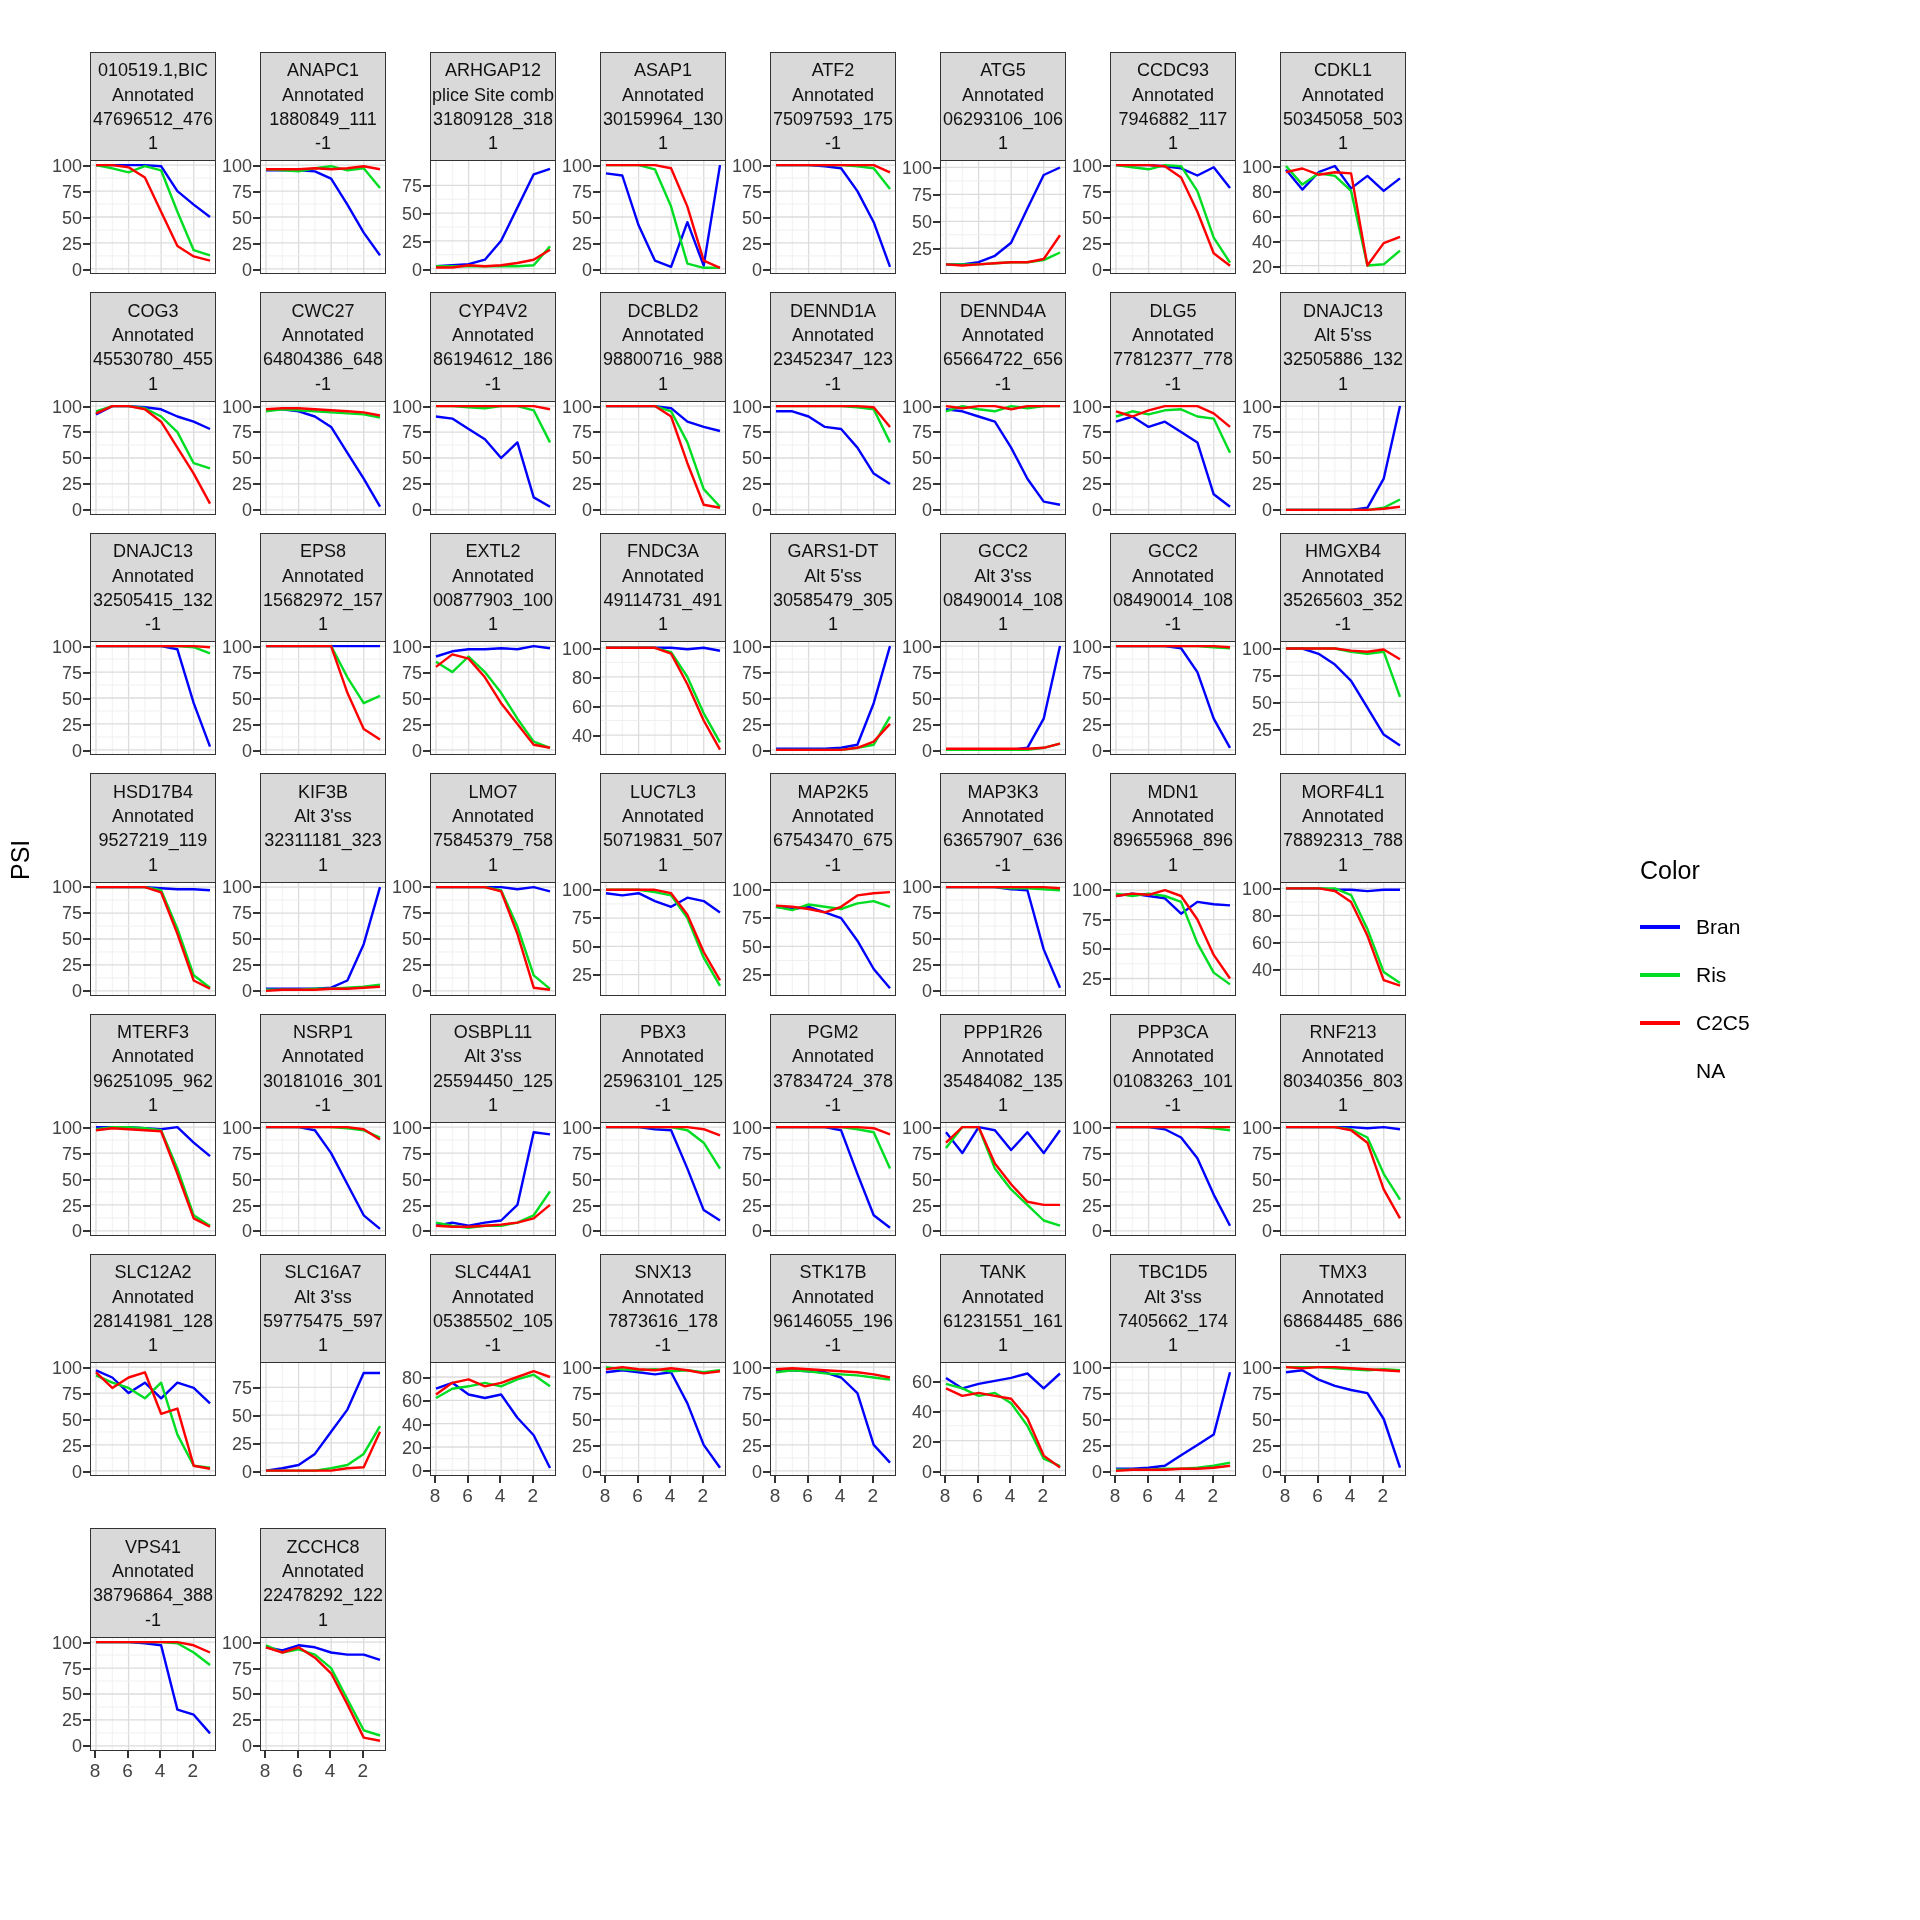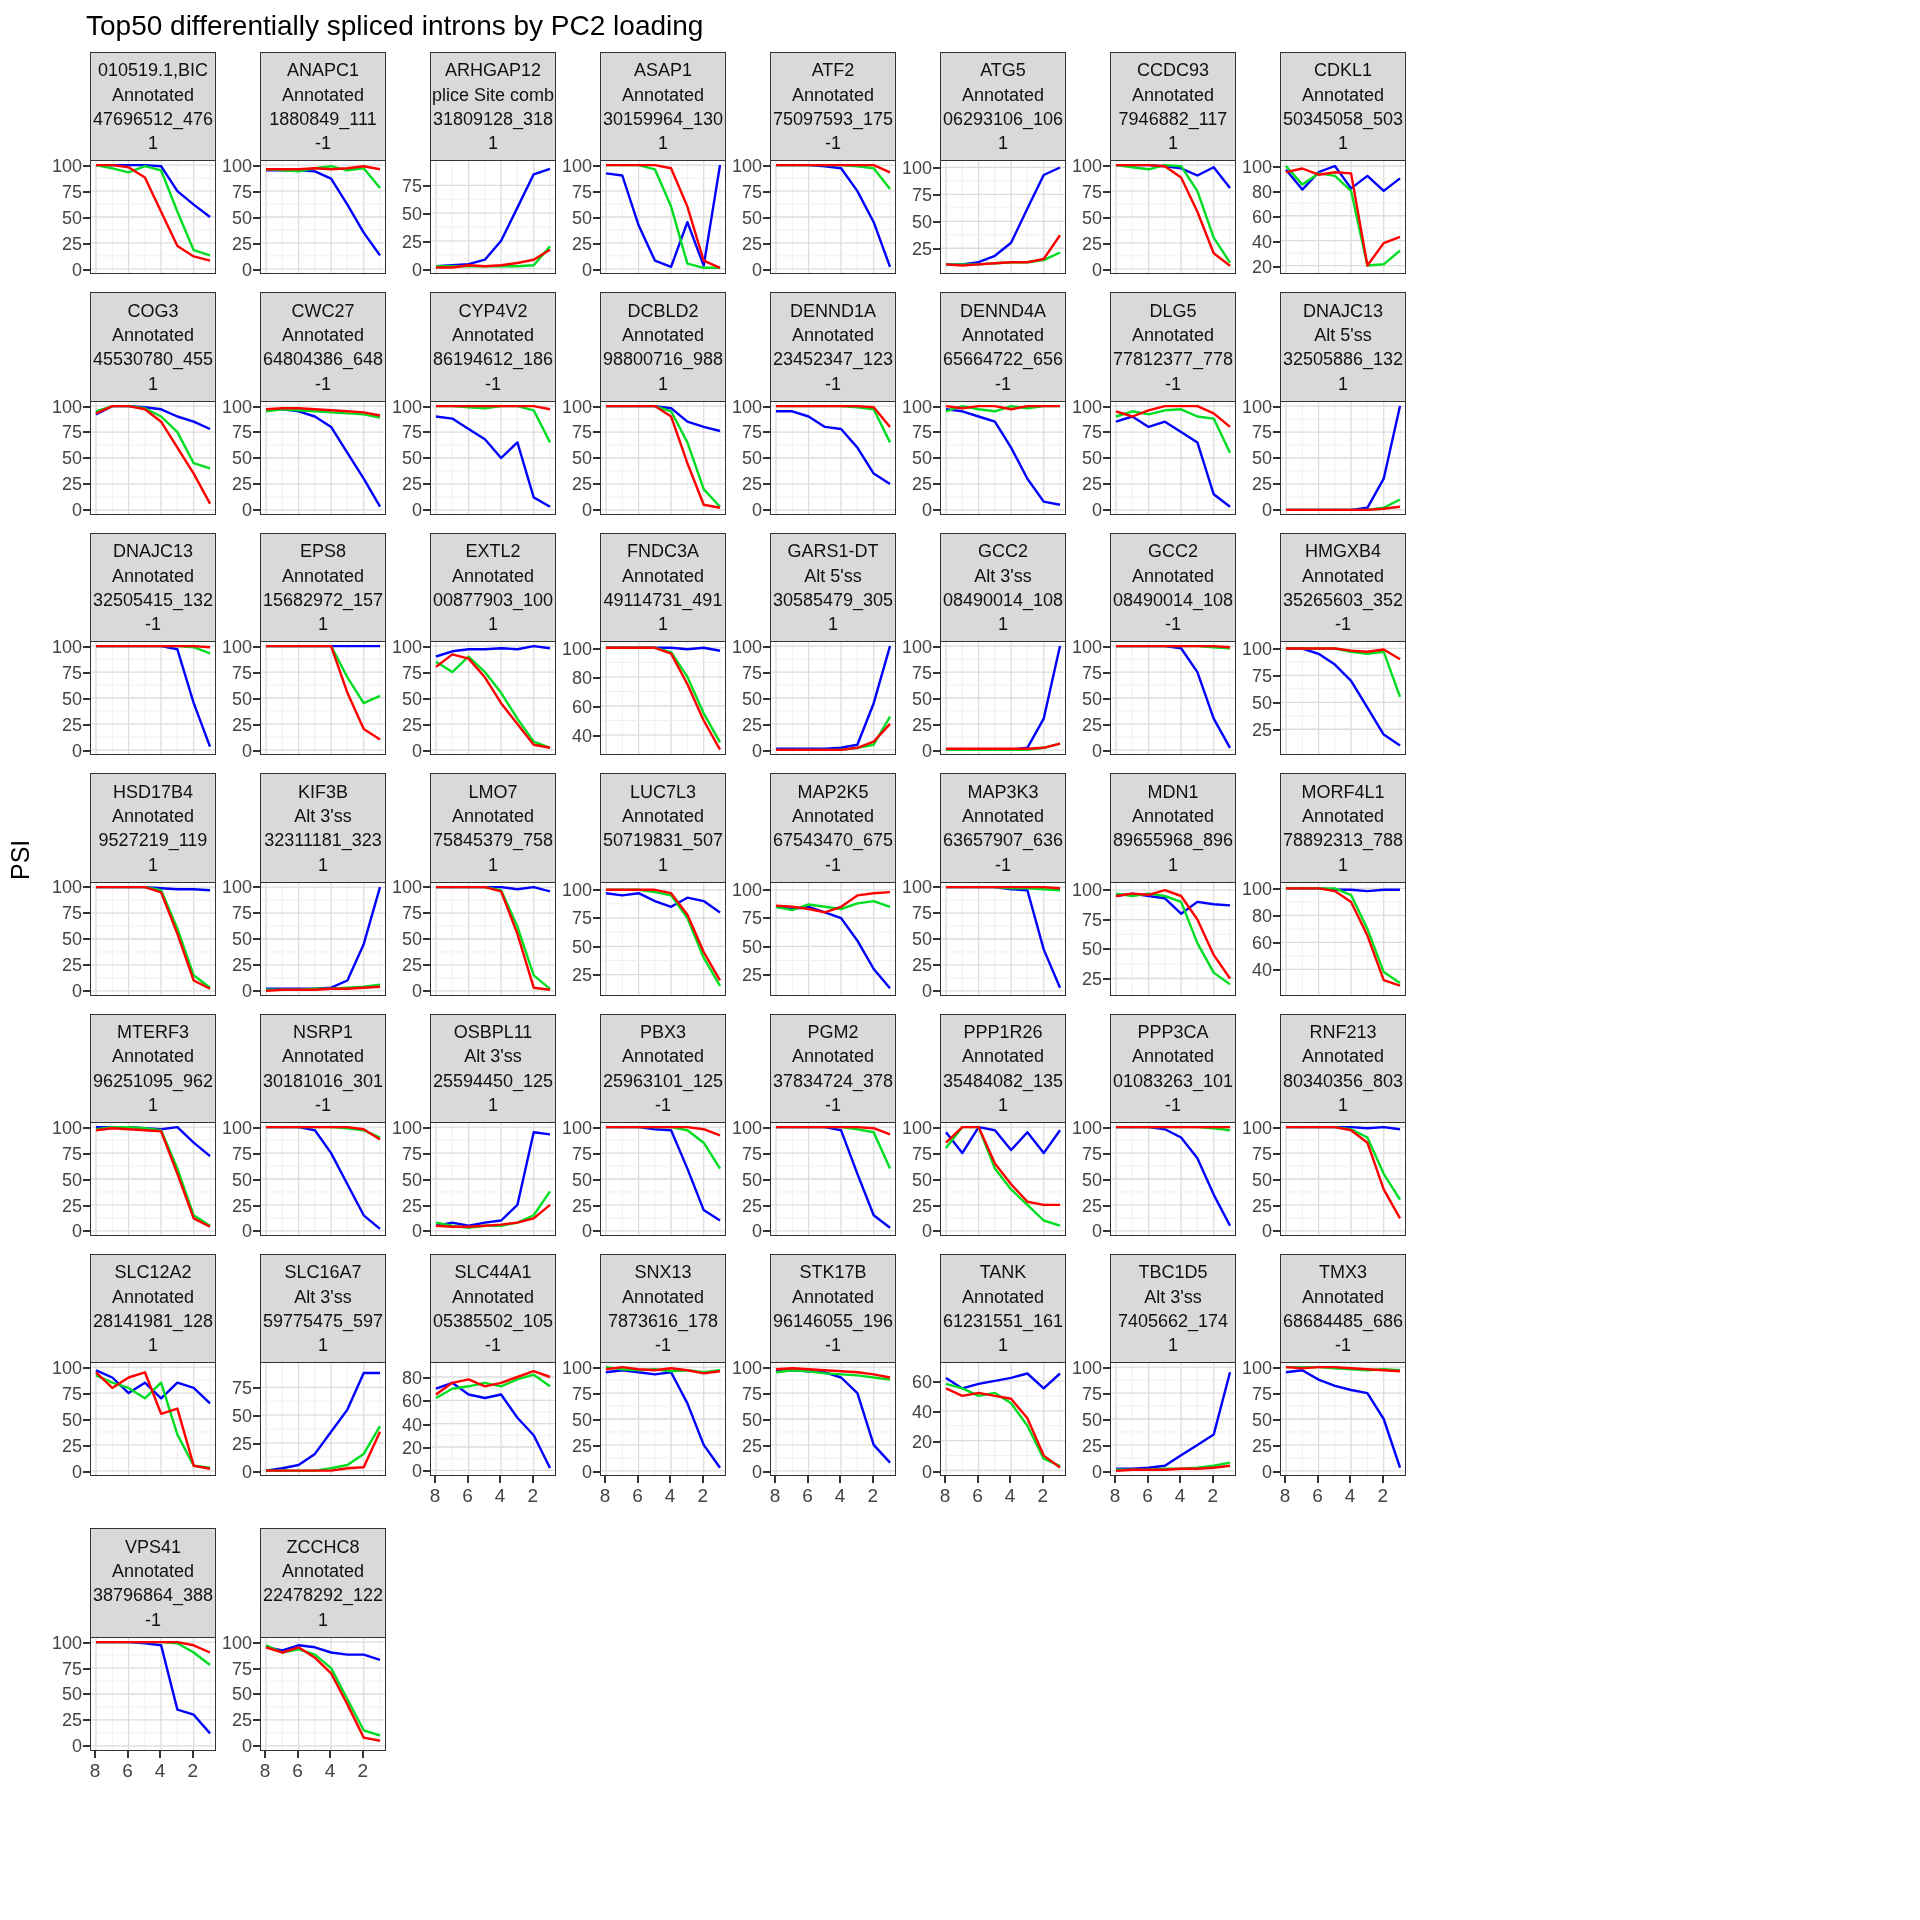--- a/index.html
+++ b/index.html
@@ -26,21 +26,20 @@
   .legtitle{font-size:25px;color:#000;margin-bottom:18px;}
   .legitem{display:flex;align-items:center;height:48px;}
   .legswatch{width:40px;height:3.5px;margin-right:16px;}
   .legswatch.empty{background:none;}
   .leglabel{font-size:21px;color:#000;}
 </style>
 </head>
 <body>
 
 <div id="canvas">
-  <div class="title">Top50 differentially spliced introns by PC2 loading</div>
   <div class="psi">PSI</div>
   <div id="grid">
       <div class="prow">
         <div class="cell">
           <div class="strip">
             <div>010519.1,BIC</div>
             <div>Annotated</div>
             <div>47696512_476</div>
             <div>1</div>
           </div>
@@ -2284,13 +2283,34 @@
             <div class="xtick" style="left: 36.5714px;"></div>
             <div class="xlab" style="left: 37.5714px;">6</div>
             <div class="xtick" style="left: 69.1429px;"></div>
             <div class="xlab" style="left: 70.1429px;">4</div>
             <div class="xtick" style="left: 101.714px;"></div>
             <div class="xlab" style="left: 102.714px;">2</div>
           </div>
         </div>
       </div>
     </div>
+  <div class="legend">
+    <div class="legtitle">Color</div>
+    <div id="legitems">
+        <div class="legitem">
+          <span class="legswatch" style="background: rgb(0, 0, 255);"></span>
+          <span class="leglabel">Bran</span>
+        </div>
+        <div class="legitem">
+          <span class="legswatch" style="background: rgb(0, 221, 34);"></span>
+          <span class="leglabel">Ris</span>
+        </div>
+        <div class="legitem">
+          <span class="legswatch" style="background: rgb(255, 0, 0);"></span>
+          <span class="leglabel">C2C5</span>
+        </div>
+        <div class="legitem">
+          <span class="legswatch empty"></span>
+          <span class="leglabel">NA</span>
+        </div>
+      </div>
+  </div>
 </div>
 
 </body></html>

